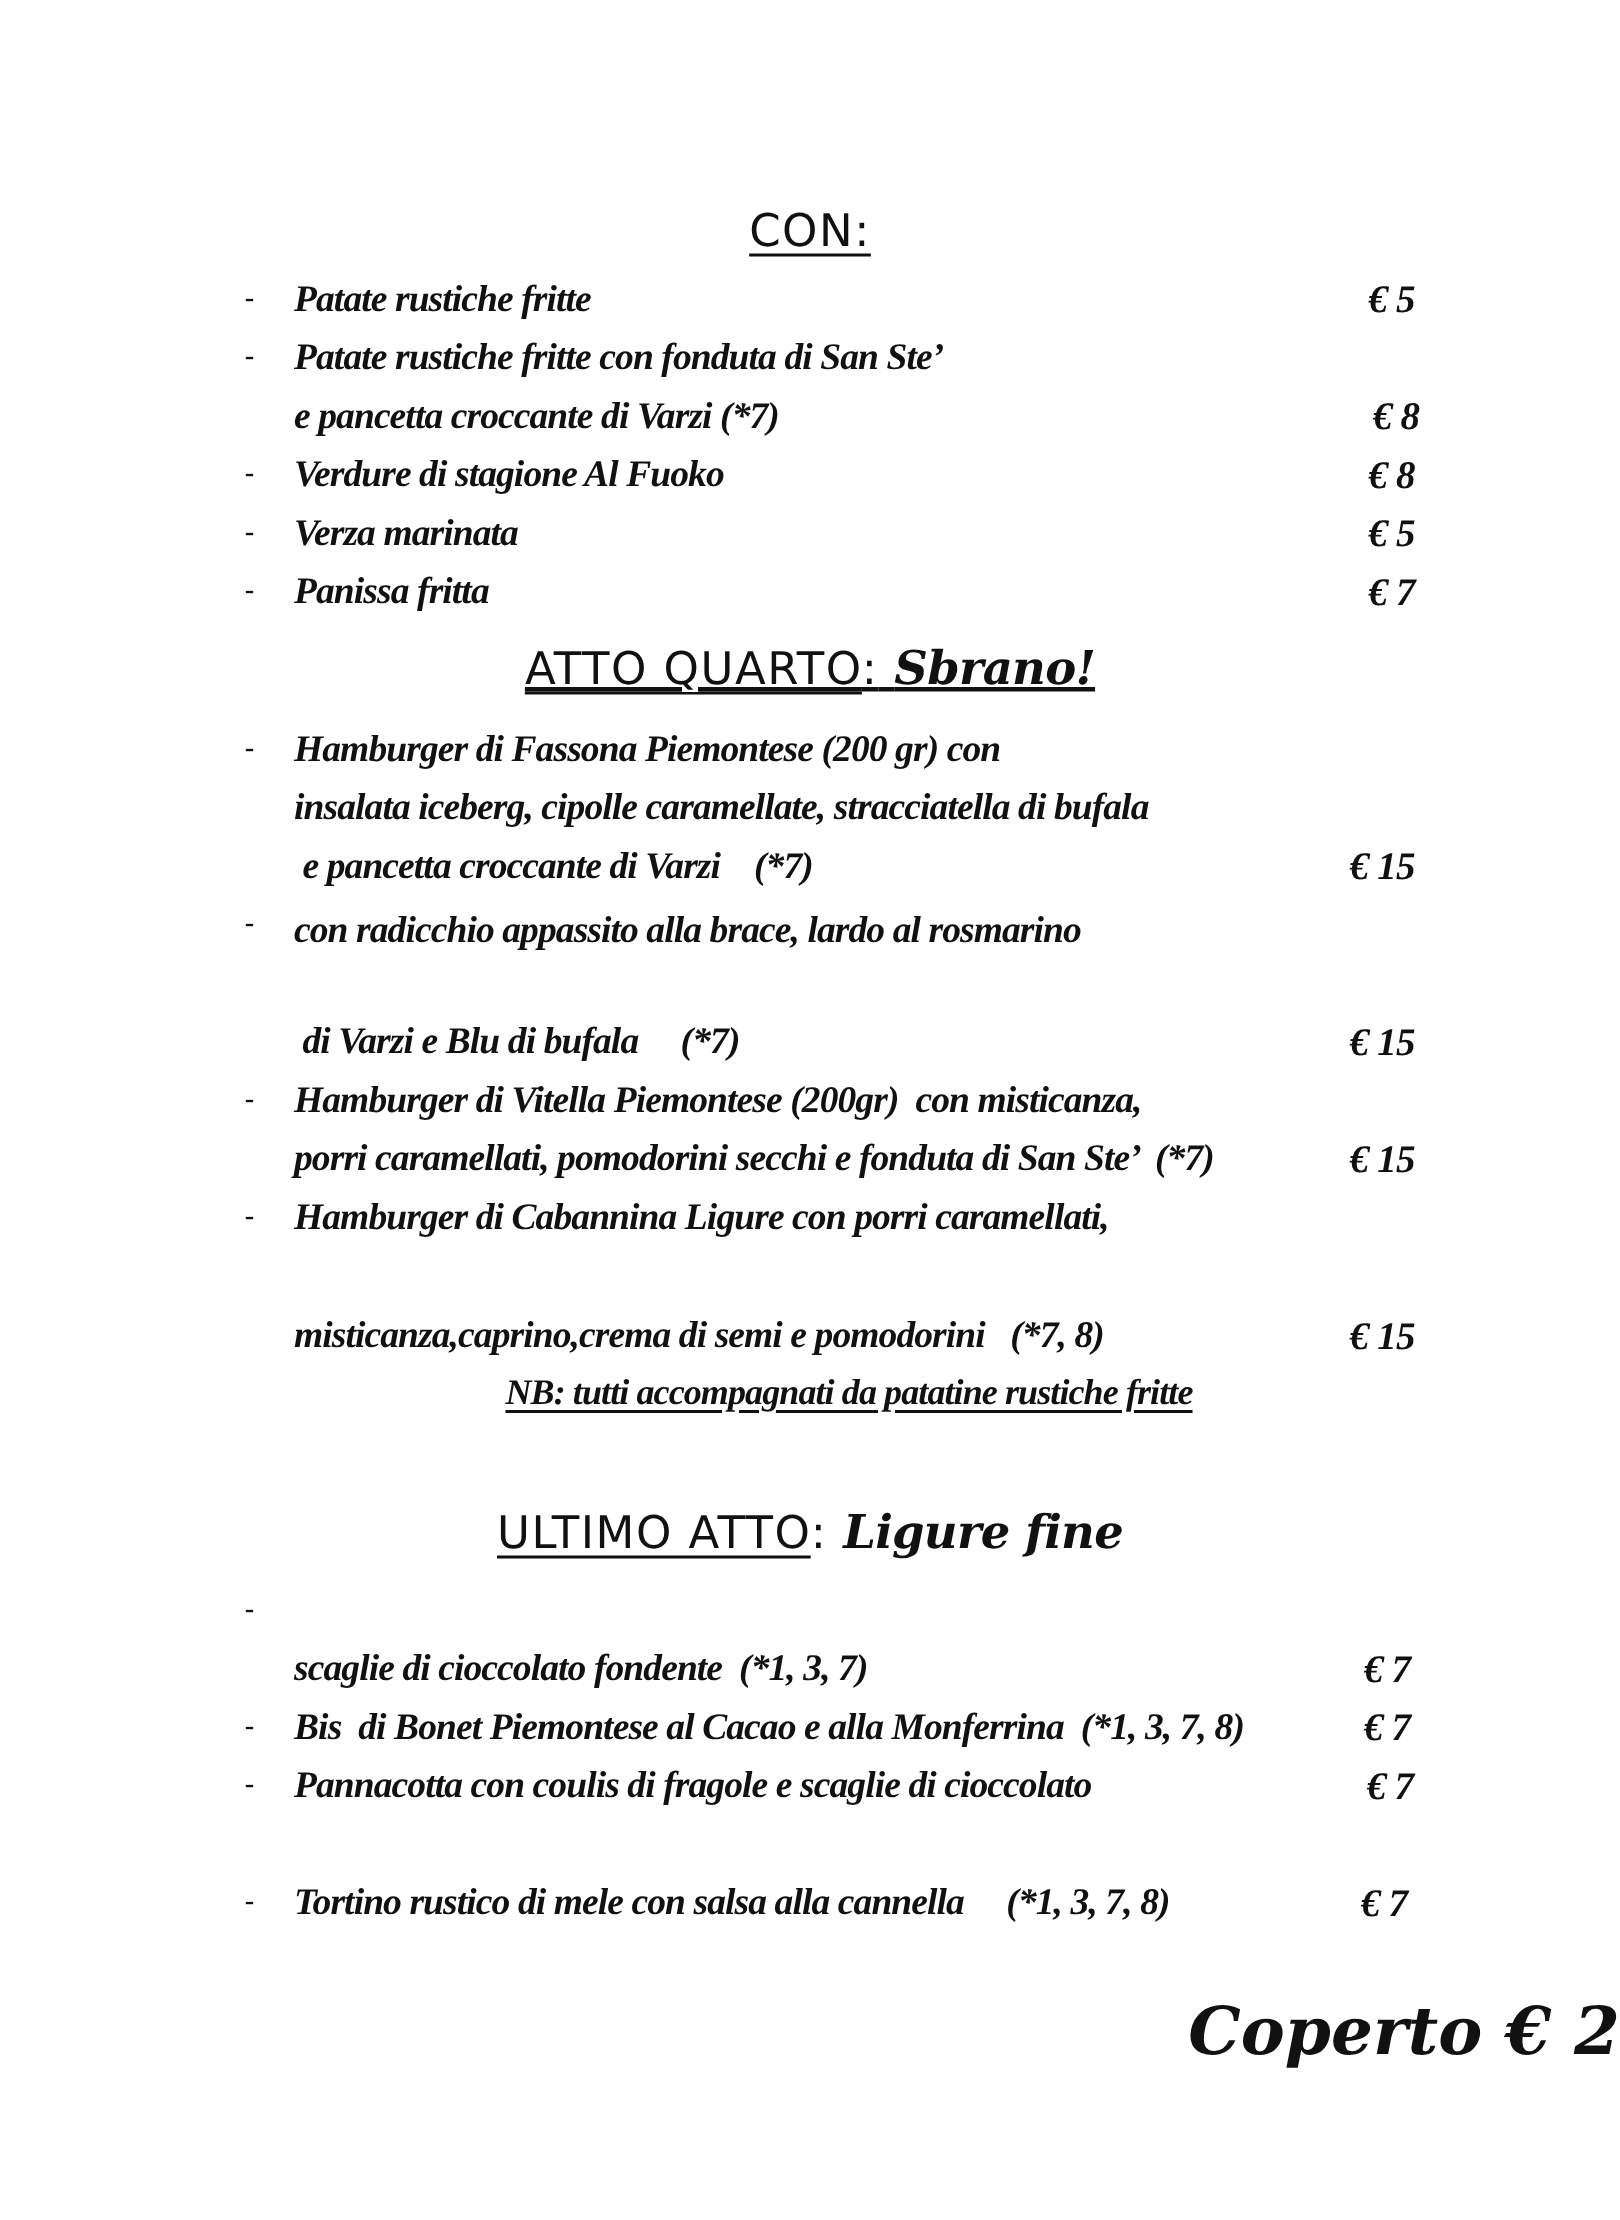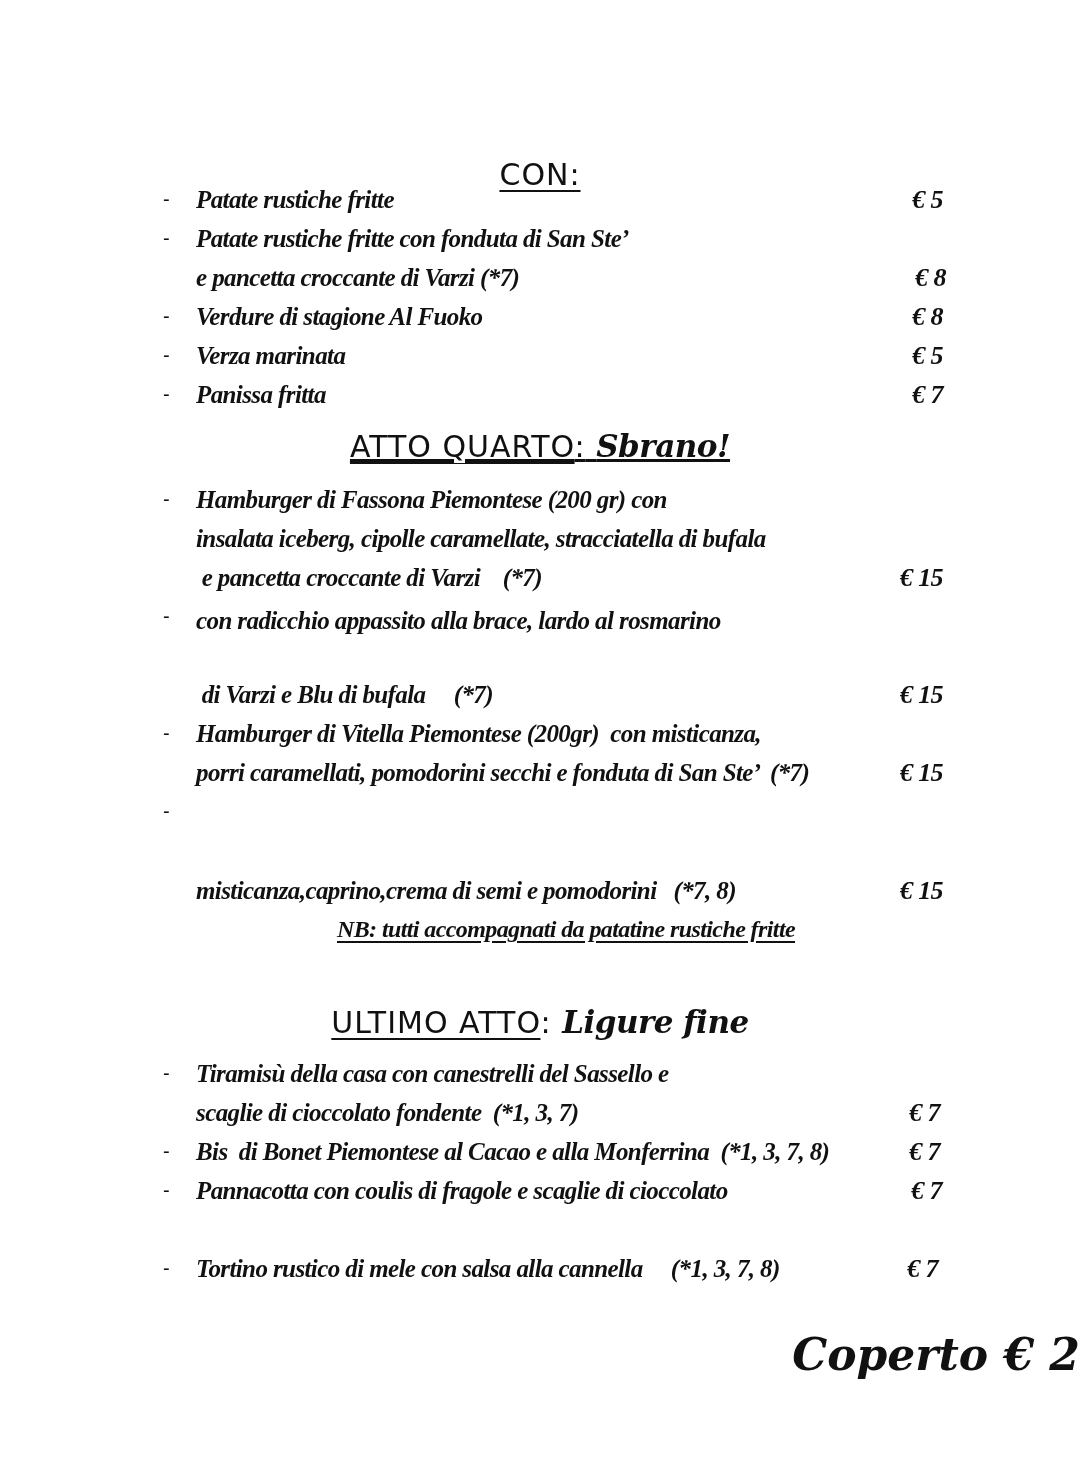--- a/index.html
+++ b/index.html
@@ -102,21 +102,21 @@
       font-size: 44px;
       line-height: 50px;
       color: #111;
     }
   </style>
 </head>
 <body>
 
 <div class="page">
 
-  <div class="heading" style="top:135px;margin-top:20px;">
+  <div class="heading" style="top:135px;">
     <span class="u">CON:</span>
   </div>
 
   <div class="line" style="top:180px;">
     <span class="dash">-</span>
     <span class="txt">Patate rustiche fritte</span>
     <span class="price">€ 5</span>
   </div>
 
   <div class="line" style="top:219px;">
@@ -178,36 +178,36 @@
     <span class="dash">-</span>
     <span class="txt" style="white-space:pre;">Hamburger di Vitella Piemontese (200gr)  con misticanza,</span>
   </div>
   <div class="line" style="top:753px;">
     <span class="txt" style="white-space:pre;">porri caramellati, pomodorini secchi e fonduta di San Ste’  (*7)</span>
     <span class="price">€ 15</span>
   </div>
 
   <div class="line" style="top:792px;">
     <span class="dash">-</span>
+    <span class="txt">Hamburger di Cabannina Ligure con porri caramellati,</span>
   </div>
   <div class="line" style="top:831px;margin-top:40px;">
     <span class="txt" style="white-space:pre;">misticanza,caprino,crema di semi e pomodorini   (*7, 8)</span>
     <span class="price">€ 15</span>
   </div>
 
   <div class="note" style="top:911px;">NB: tutti accompagnati da patatine rustiche fritte</div>
 
   <div class="heading" style="top:1002px;">
     <span class="u">ULTIMO ATTO</span><span>:</span>
     <span class="script">Ligure fine</span>
   </div>
 
   <div class="line" style="top:1054px;">
     <span class="dash">-</span>
-    <span class="txt">Tiramisù della casa con canestrelli del Sassello e</span>
   </div>
   <div class="line" style="top:1093px;">
     <span class="txt" style="white-space:pre;">scaglie di cioccolato fondente  (*1, 3, 7)</span>
     <span class="price" style="right:140px;">€ 7</span>
   </div>
 
   <div class="line" style="top:1132px;">
     <span class="dash">-</span>
     <span class="txt" style="white-space:pre;">Bis  di Bonet Piemontese al Cacao e alla Monferrina  (*1, 3, 7, 8)</span>
     <span class="price" style="right:140px;">€ 7</span>

